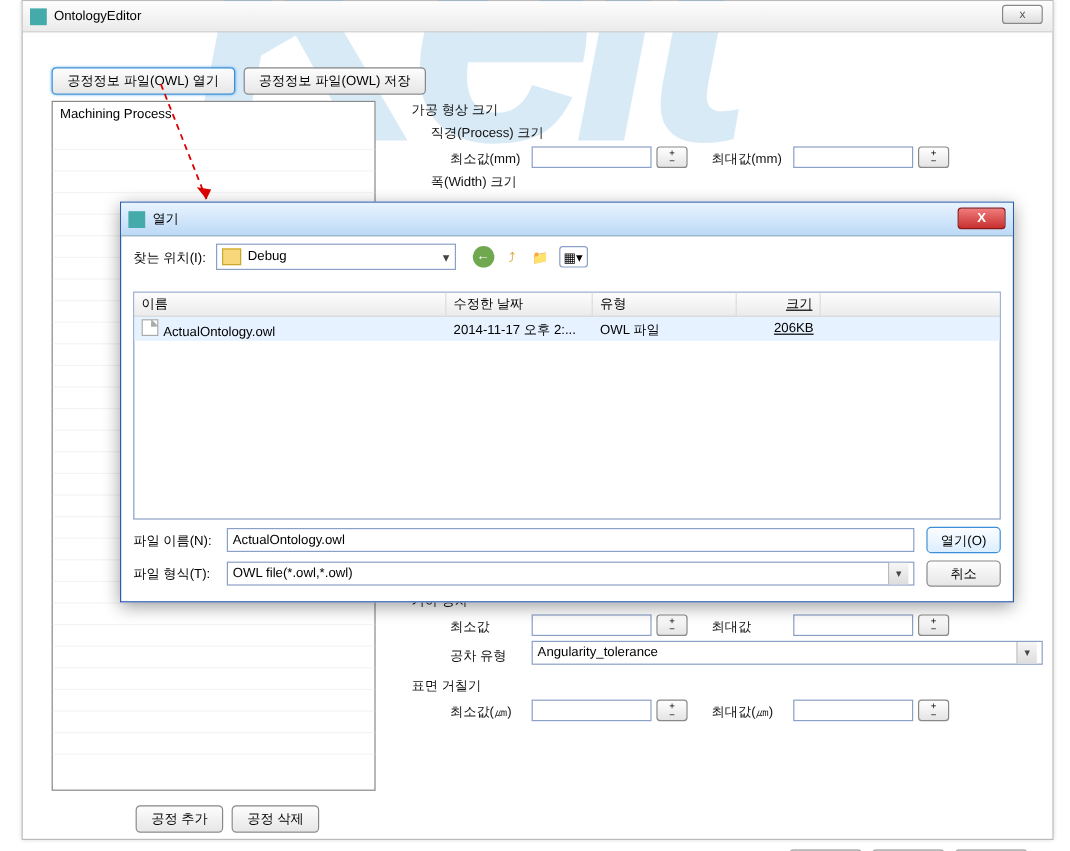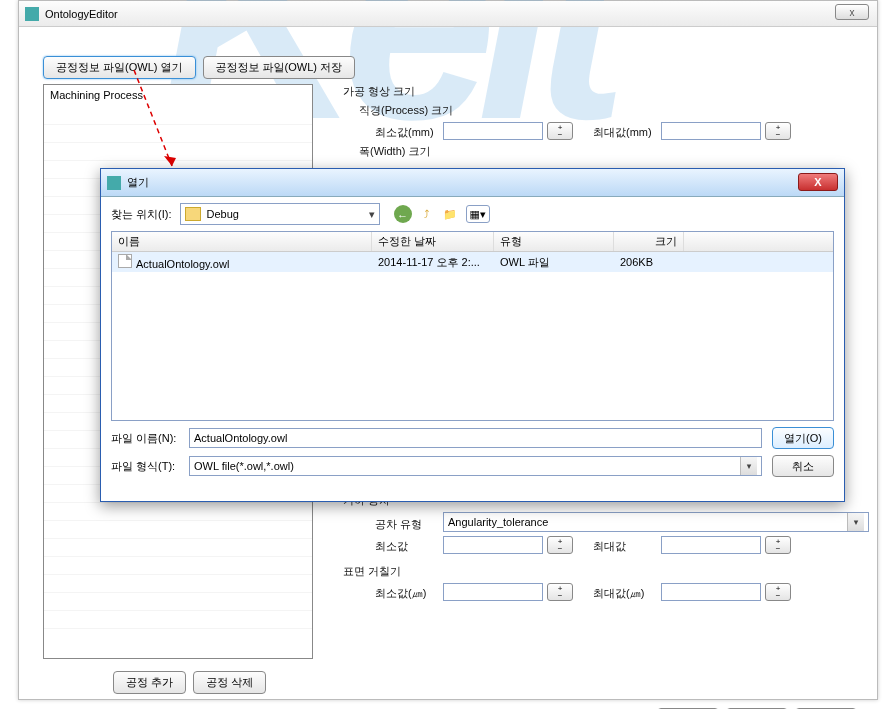--- a/index.html
+++ b/index.html
@@ -38,35 +38,35 @@
 
 .bottom-btns-left { position:absolute; left:70px; top:615px; }
 .bottom-btns-right { position:absolute; right:8px; top:652px; }
 
 
 .dialog { position:absolute; left:100px; top:168px; width:745px; height:334px; border:1px solid #2a5db0; background:#fff; box-shadow:0 4px 14px rgba(0,0,0,0.4); }
 .dlg-title { height:28px; background:linear-gradient(#e9f4ff,#bcd9f6); border-bottom:1px solid #8ab; display:flex; align-items:center; padding:0 6px; position:relative; }
 .dlg-title .app-icon { width:14px; height:14px; background:#4aa; margin-right:6px; }
 .dlg-close { position:absolute; right:6px; top:4px; width:40px; height:18px; background:linear-gradient(#f07b7b,#c83030); border:1px solid #8b1a1a; border-radius:3px; color:#fff; display:flex; align-items:center; justify-content:center; font-weight:bold; }
 .dlg-body { position:absolute; left:10px; top:34px; right:10px; bottom:10px; }
-.look-row { display:flex; align-items:center; margin-bottom:6px; }
+.look-row { display:flex; align-items:center; margin-bottom:18px; }
 .folder-combo { width:200px; height:22px; border:1px solid #8aa0c6; display:flex; align-items:center; padding:0 4px; background:#fff; position:relative; margin-left:8px; }
 .folder-combo .folder-icon { width:16px; height:14px; background:#f7d77a; border:1px solid #cca92e; margin-right:6px; }
 .folder-combo::after { content:"▾"; position:absolute; right:4px; color:#444; }
 .nav-icons { margin-left:14px; display:flex; gap:6px; align-items:center; }
 .nav-icon { width:18px; height:18px; display:flex; align-items:center; justify-content:center; border-radius:3px; }
 .nav-icon.back { background:#6fa84f; color:#fff; border-radius:50%; }
 .nav-icon.up { color:#d6a32b; }
 .nav-icon.newf { color:#d6a32b; }
 .nav-icon.view { border:1px solid #8aa0c6; width:24px; }
 
 .file-list { border:1px solid #8aa0c6; height:190px; background:#fff; }
 .list-head { display:flex; background:linear-gradient(#fdfdfd,#ebebeb); border-bottom:1px solid #ccc; height:20px; }
 .list-head div { padding:2px 6px; border-right:1px solid #ddd; display:flex; align-items:center; }
-.col-name { width:260px; } .col-date { width:122px; } .col-type { width:120px; } .col-size { width:70px; justify-content:flex-end; }
+.col-name { width:260px; } .col-date { width:122px; } .col-type { width:120px; } .col-size { width:70px; text-align:right; justify-content:flex-end;text-decoration:underline; }
 .list-row { display:flex; height:20px; align-items:center; }
 .list-row:hover, .list-row.sel { background:#e6f2ff; }
 .list-row div { padding:2px 6px; }
 .file-icon { width:14px; height:14px; background:#fff; border:1px solid #aaa; display:inline-block; margin-right:4px; position:relative; }
 .file-icon::after { content:""; position:absolute; right:-1px; top:-1px; border:3px solid transparent; border-left-color:#aaa; border-bottom-color:#aaa; }
 
 .form-row { display:flex; align-items:center; margin-top:6px; }
 .form-row label { width:78px; }
 .form-row .text-input { flex:1; height:20px; border:1px solid #8aa0c6; background:#fff; padding:0 4px; display:flex; align-items:center; }
 .form-row .ddl { flex:1; }
@@ -140,32 +140,32 @@
         <span class="mini-label maxlbl">최대값(mm)</span>
         <span class="val-input"></span>
         <span class="spinner"></span>
       </div>
       <div class="sub-label">폭(Width) 크기</div>
 
       <div style="height:330px"></div>
 
       <div class="group-label">기하 공차</div>
       <div class="row">
+        <span class="mini-label">최소값</span>
+        <span class="val-input"></span>
+        <span class="spinner"></span>
+        <span class="mini-label maxlbl">최대값</span>
+        <span class="val-input"></span>
+        <span class="spinner"></span>
+      </div>
+      <div class="row">
         <span class="mini-label">공차 유형</span>
         <span class="dropdown" style="flex:1">
             <span>Angularity_tolerance</span>
           </span>
-      </div>
-      <div class="row">
-        <span class="mini-label">최소값</span>
-        <span class="val-input"></span>
-        <span class="spinner"></span>
-        <span class="mini-label maxlbl">최대값</span>
-        <span class="val-input"></span>
-        <span class="spinner"></span>
       </div>
 
       <div class="group-label" style="margin-top:10px">표면 거칠기</div>
       <div class="row">
         <span class="mini-label">최소값(㎛)</span>
         <span class="val-input"></span>
         <span class="spinner"></span>
         <span class="mini-label maxlbl">최대값(㎛)</span>
         <span class="val-input"></span>
         <span class="spinner"></span>

